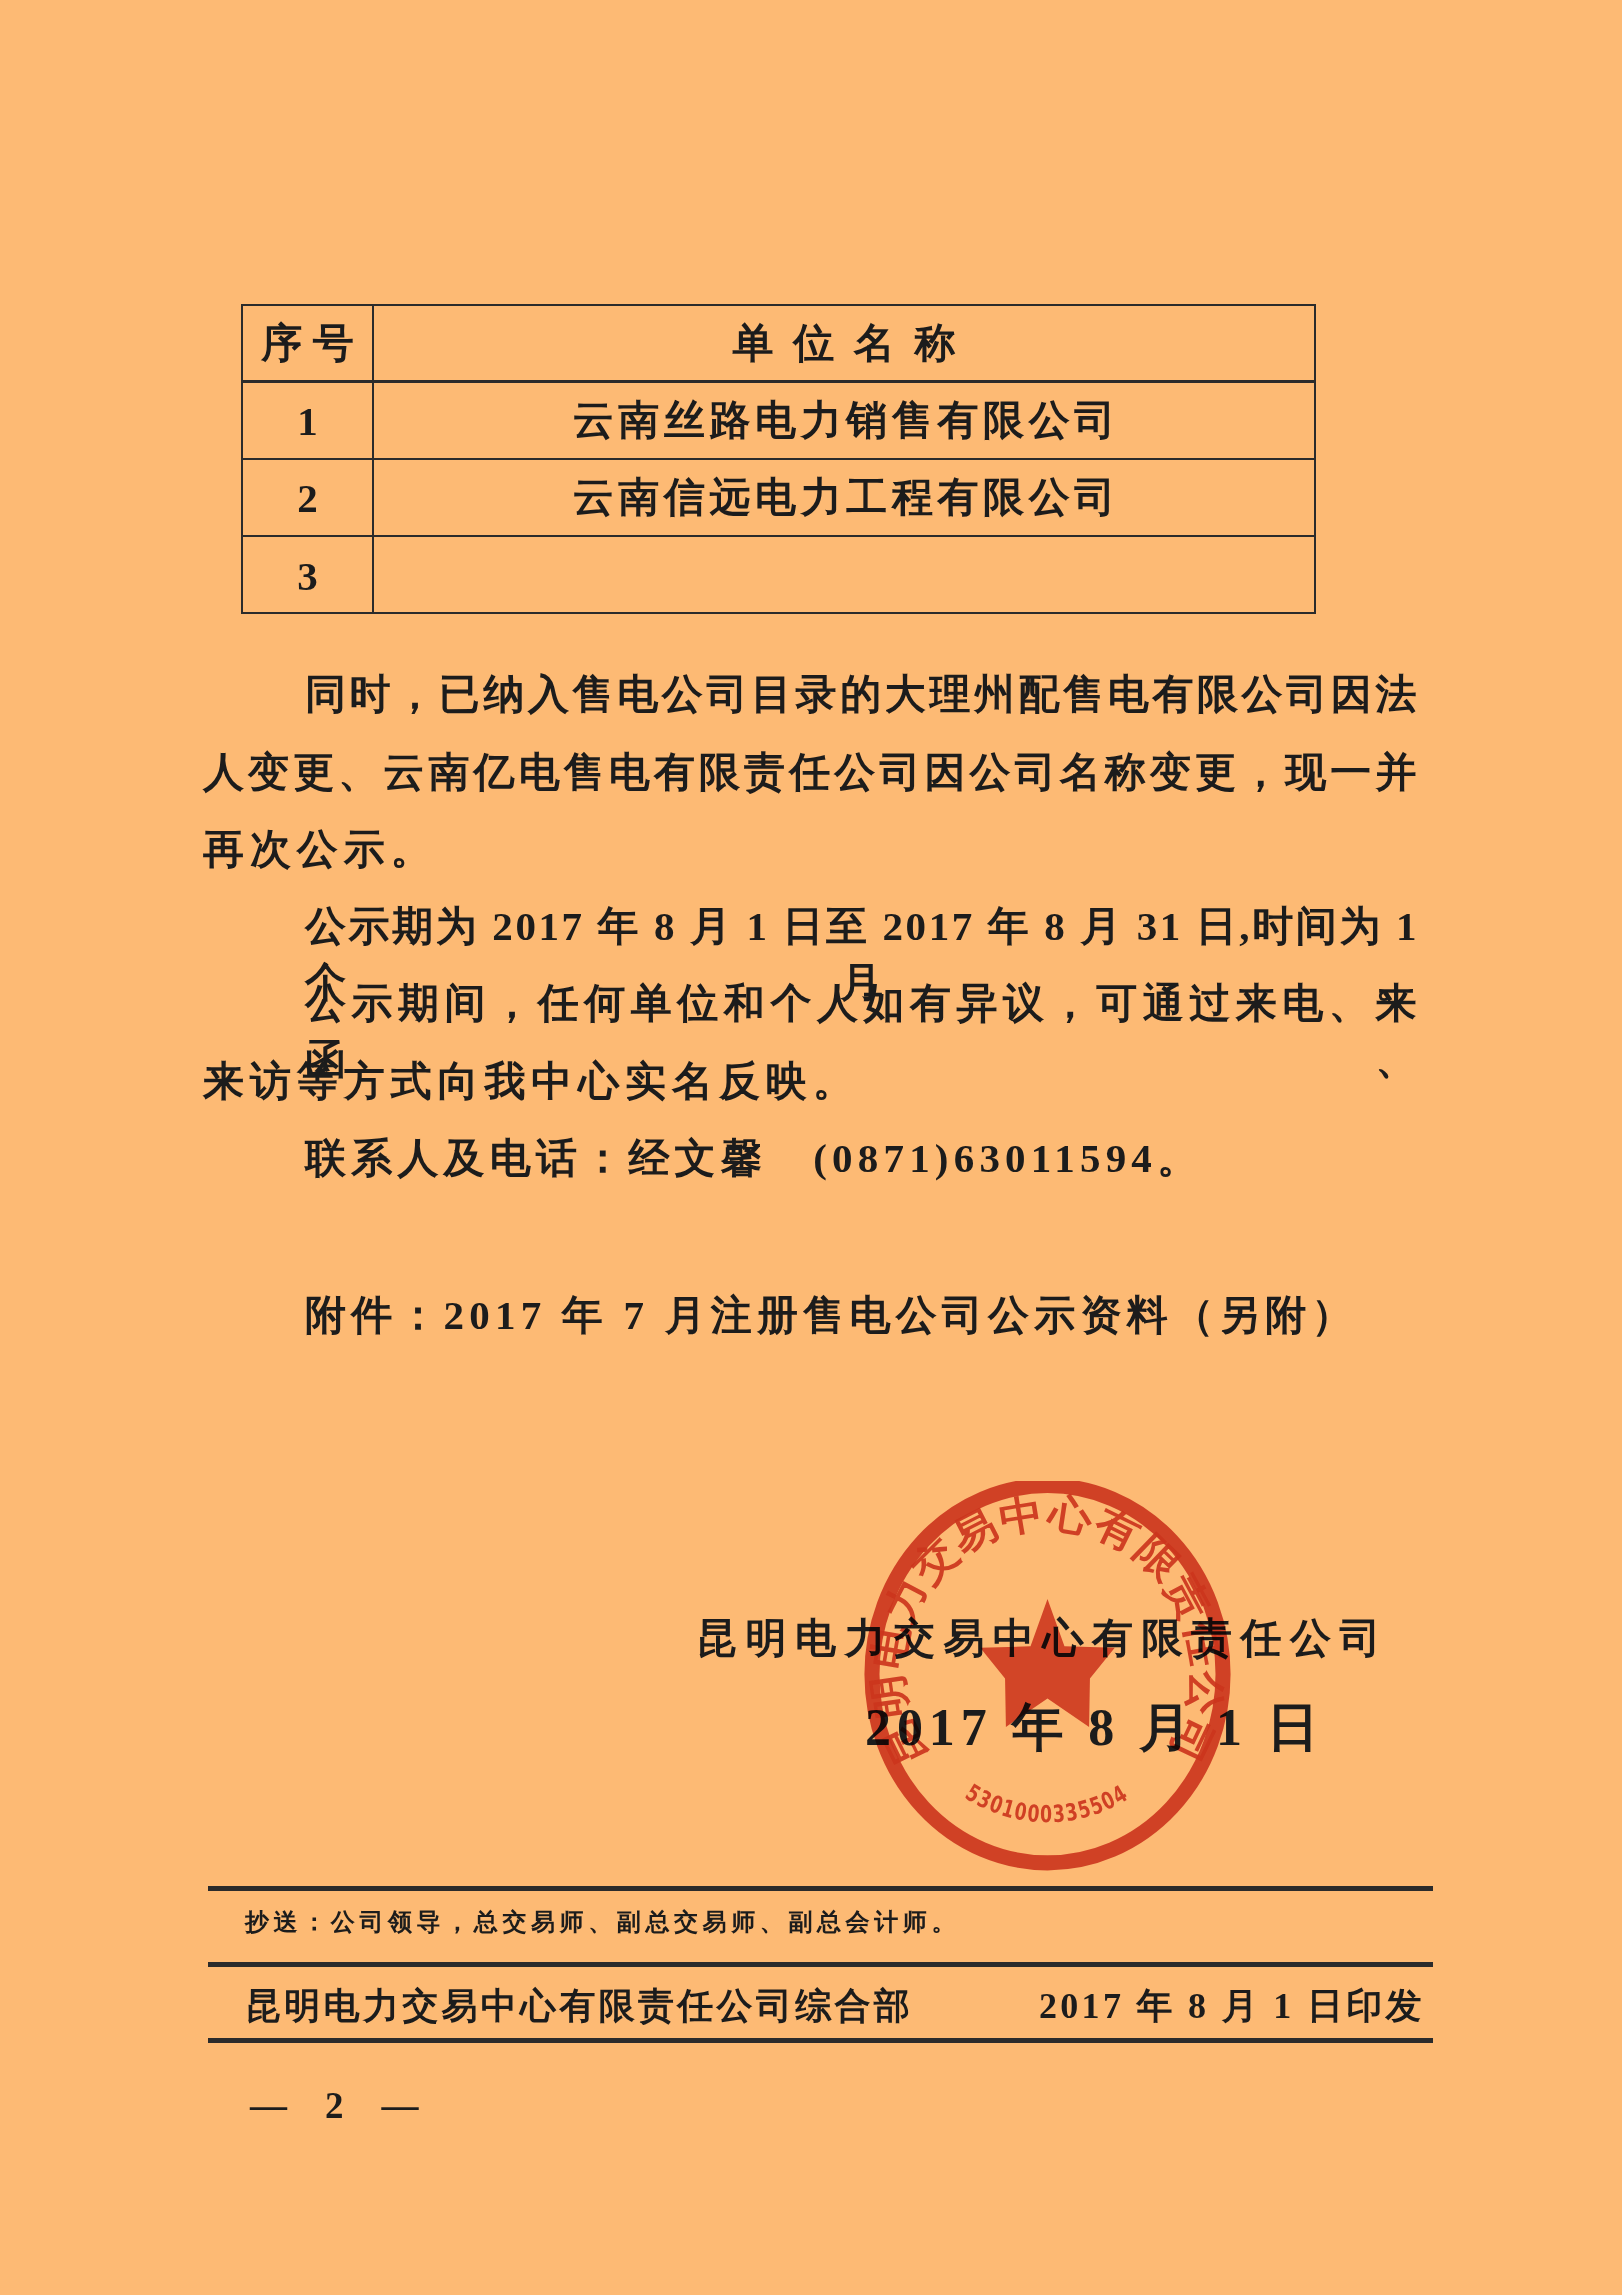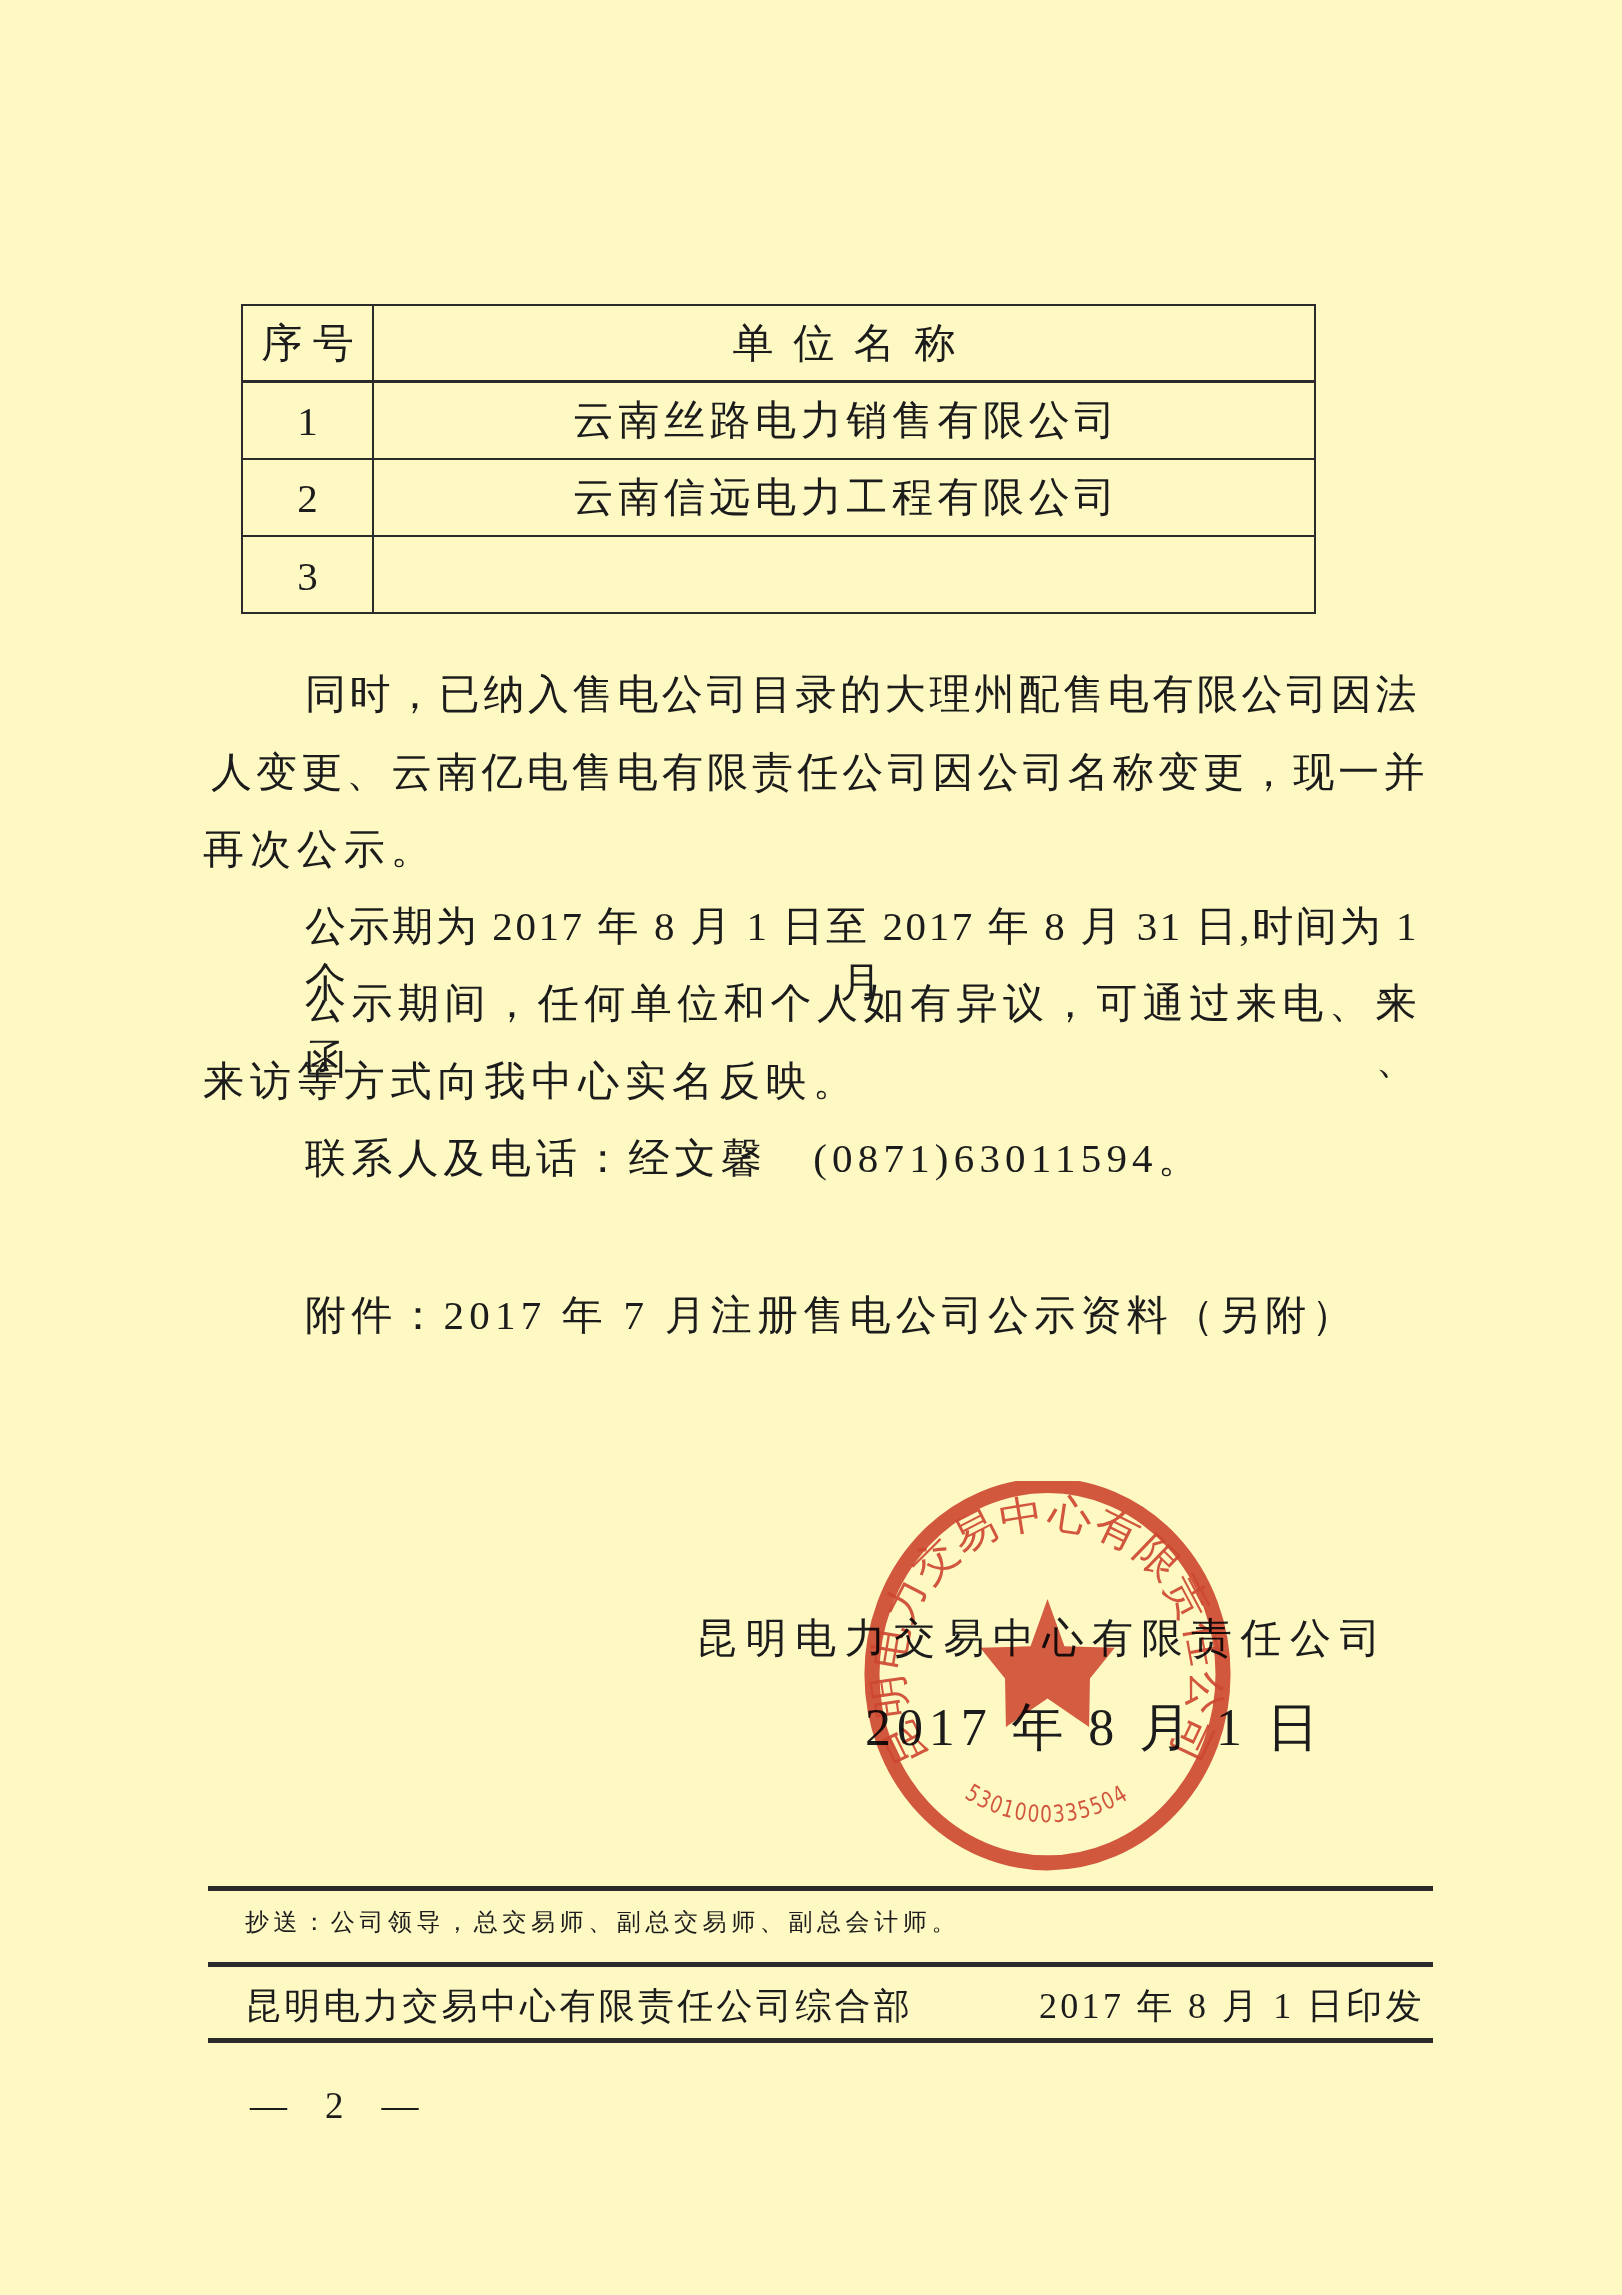--- a/index.html
+++ b/index.html
@@ -1,22 +1,23 @@
 <!DOCTYPE html>
 <html style="font-size:10.5px"><head>
 <meta charset="utf-8">
 <style>
   html,body{margin:0;padding:0;background:#888;}
   .page{
     position:relative;
     width:1623px;height:2295px;
-    background:#fef9c3;
+    background:#fdba74;
     overflow:hidden;
     font-family:"Liberation Serif","DejaVu Serif",serif;
     color:#1c1c1c;
+    font-weight:bold;
   }
   
   .doc-table{
     position:absolute;left:241px;top:304px;
     width:1075px;height:310px;
     border:2.6px solid #2b2b2b;
     display:grid;
     grid-template-columns:131px 1fr;
     grid-template-rows:77px 77px 77px 77px;
     box-sizing:border-box;
@@ -43,21 +44,21 @@
     letter-spacing:2.6px;
     white-space:nowrap;
   }
   .just{
     white-space:normal;
     text-align:justify;
     text-align-last:justify;
     -moz-text-align-last:justify;
   }
   .l1{left:305px;top:666px;width:1114px;}
-  .l2{left:203px;top:744px;width:1216px;margin-left:8px;}
+  .l2{left:203px;top:744px;width:1216px;}
   .l3{left:203px;top:821px;letter-spacing:5.9px;}
   .l4{left:305px;top:898px;width:1114px;}
   .l5{left:305px;top:975px;width:1114px;}
   .l6{left:203px;top:1053px;letter-spacing:5.9px;text-align:right;}
   .l7{left:305px;top:1130px;letter-spacing:5.2px;}
   .l8{left:305px;top:1287px;letter-spacing:5.2px;}
   
   .sig-org{
     position:absolute;left:696px;top:1611px;
     font-size:41px;letter-spacing:8.5px;white-space:nowrap;

